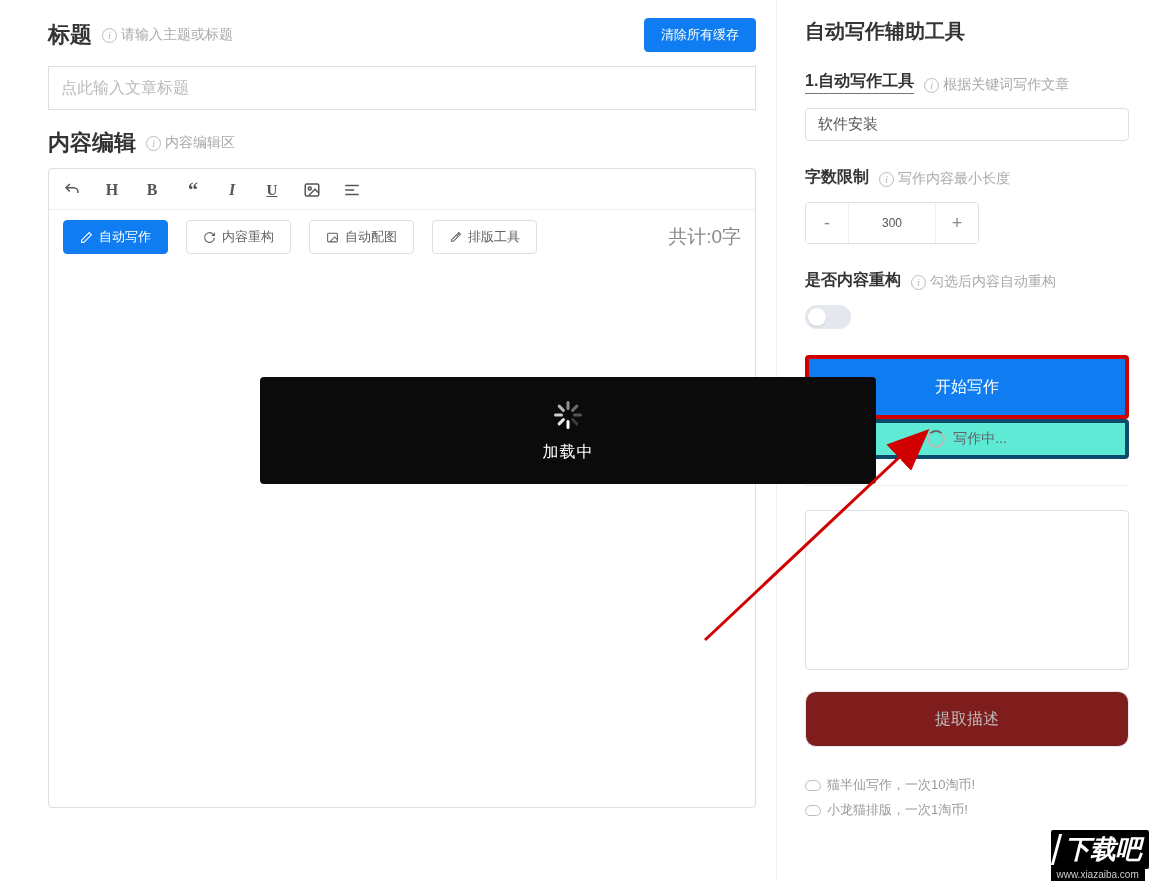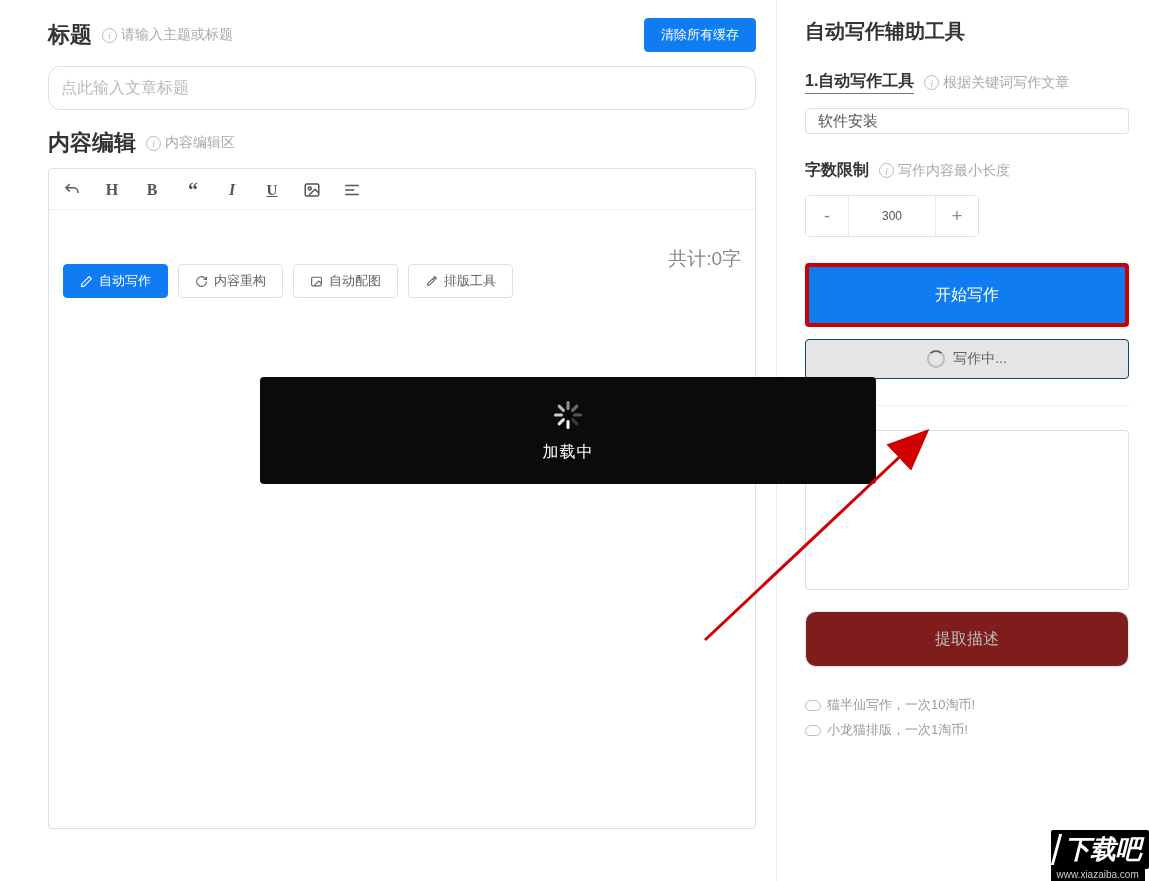--- a/index.html
+++ b/index.html
@@ -13,47 +13,47 @@
   .hint { font-size: 14px; color: #aaa; font-weight: 400; display: inline-flex; align-items: center; gap: 4px; }
   .info-icon { display: inline-block; width: 15px; height: 15px; border: 1px solid #bbb; border-radius: 50%; position: relative; }
   .info-icon::after { content: "i"; font-family: Georgia, serif; font-style: italic; font-size: 11px; color: #bbb; position: absolute; left: 50%; top: 50%; transform: translate(-50%, -54%); }
 
   .btn { display: inline-flex; align-items: center; justify-content: center; gap: 6px; height: 34px; padding: 0 16px; border-radius: 4px; border: 1px solid #dcdfe6; background: #fff; color: #606266; font-size: 13px; cursor: pointer; }
   .btn-primary { background: #0f7df1; border-color: #0f7df1; color: #fff; }
   .btn-primary-solid { background: #0f7df1; border-color: #0f7df1; color: #fff; font-weight: 500; }
   .btn-block { width: 100%; height: 56px; font-size: 16px; }
   .btn-dis { background: #7f1d1d; border-color: #e4e7ed; color: #bdbdbd; border-radius: 11px; }
 
-  .title-input { width: 100%; height: 44px; border: 1px solid #dcdfe6; border-radius: 12px; padding: 0 12px; font-size: 16px; color: #333; margin-bottom: 18px; }
+  .title-input { width: 100%; height: 44px; border: 1px solid #dcdfe6; border-radius: 0; padding: 0 12px; font-size: 16px; color: #333; margin-bottom: 18px; }
   .title-input::placeholder { color: #bbb; }
 
   .editor-box { border: 1px solid #dcdfe6; border-radius: 4px; min-height: 640px; }
   .toolbar { display: flex; align-items: center; gap: 22px; padding: 12px 14px 10px; border-bottom: 1px solid #eee; color: #555; }
   .tb-icon { width: 18px; height: 18px; display: inline-flex; align-items: center; justify-content: center; color: #555; cursor: pointer; }
   svg { display: block; }
 
   .action-row { display: flex; align-items: center; justify-content: space-between; padding: 10px 14px; flex-wrap: wrap; gap: 8px; }
-  .action-btns { display: flex; gap: 10px; flex-wrap: wrap; margin-top: 44px; }
+  .action-btns { display: flex; gap: 18px; flex-wrap: wrap; }
   .count { color: #888; font-size: 19px; }
 
   .side-title { font-size: 20px; font-weight: 700; margin-bottom: 26px; }
   .side-block { margin-bottom: 26px; }
-  .sub-title { font-size: 16px; font-weight: 700; display: inline-flex; align-items: center; gap: 10px; margin-bottom: 14px; }
+  .sub-title { font-size: 16px; font-weight: 700; display: inline-flex; align-items: flex-end; gap: 10px; margin-bottom: 14px; }
   .sub-title .underline { border-bottom: 1px solid #777; padding-bottom: 1px; }
-  .side-input { width: 100%; height: 26px; border: 1px solid #dcdfe6; border-radius: 4px; padding: 0 12px; font-size: 15px; color: #555; }
+  .side-input { width: 100%; height: 33px; border: 1px solid #dcdfe6; border-radius: 4px; padding: 0 12px; font-size: 15px; color: #555; }
 
   .stepper { display: inline-flex; align-items: center; border: 1px solid #dcdfe6; border-radius: 4px; height: 42px; overflow: hidden; }
   .stepper button { width: 42px; height: 100%; border: none; background: #fff; color: #888; font-size: 18px; cursor: pointer; }
   .stepper input { width: 88px; height: 100%; border: none; border-left: 1px solid #eee; border-right: 1px solid #eee; text-align: center; font-size: 12px; color: #555; }
 
   .switch { width: 46px; height: 24px; background: #e4e7ed; border-radius: 12px; position: relative; cursor: pointer; }
   .switch::after { content: ""; width: 18px; height: 18px; background: #fff; border-radius: 50%; position: absolute; top: 3px; left: 3px; box-shadow: 0 1px 2px rgba(0,0,0,0.1); }
 
   .highlight-primary { border: 4px solid #d10000; border-radius: 4px; }
-  .status-line { height: 40px; display: flex; align-items: center; justify-content: center; gap: 8px; border: 1px solid #0c4a6e; border-radius: 4px; background: #e5e5e5; color: #606266; font-size: 14px; margin-top: 12px; }
+  .status-line { height: 40px; display: flex; align-items: center; justify-content: center; gap: 8px; border: 4px solid #0c4a6e; border-radius: 4px; background: #5eead4; color: #606266; font-size: 14px; margin-top: 0; }
   .spinner { width: 18px; height: 18px; border: 2px solid #bbb; border-top-color: #666; border-radius: 50%; animation: spin 1s linear infinite; }
   @keyframes spin { to { transform: rotate(360deg); } }
 
   hr.sep { border: none; border-top: 1px solid #eee; margin: 24px 0; }
   .textarea { width: 100%; height: 160px; border: 1px solid #dcdfe6; border-radius: 4px; padding: 10px; resize: none; font-size: 14px; margin-bottom: 18px; }
 
   .tips { color: #999; font-size: 13px; line-height: 1.9; }
   .tip-item { display: flex; align-items: center; gap: 6px; }
   .cloud-icon { width: 16px; height: 11px; border: 1.5px solid #bbb; border-radius: 8px 8px 6px 6px; position: relative; display: inline-block; }
 
@@ -192,20 +192,30 @@
           <span>写作内容最小长度</span>
         </span>
       </div>
       <div class="stepper">
         <button>-</button>
         <input value="300" style="">
         <button>+</button>
       </div>
     </div>
 
+    <div class="side-block">
+      <div class="sub-title">
+        <span>是否内容重构</span>
+        <span class="hint">
+          <span class="info-icon"></span>
+          <span>勾选后内容自动重构</span>
+        </span>
+      </div>
+      <div class="switch"></div>
+    </div>
 
     <div class="side-block">
       <div class="highlight-primary">
         <button class="btn btn-primary-solid btn-block" style="border-radius:0;">开始写作</button>
       </div>
       <div class="status-line">
         <span class="spinner"></span>
         <span>写作中...</span>
       </div>
     </div>

